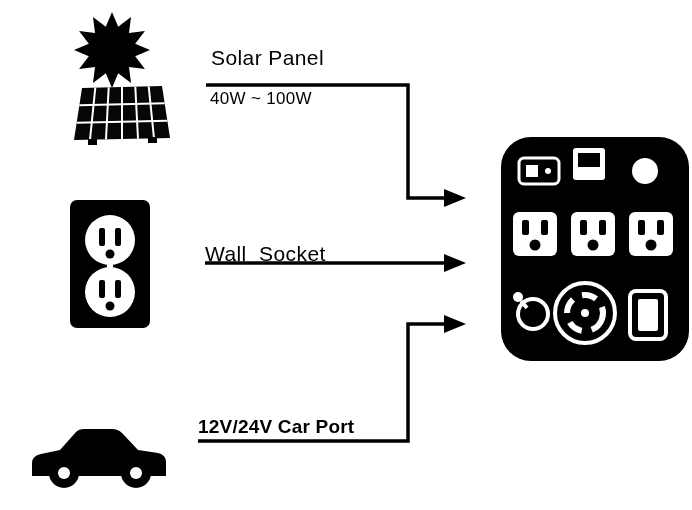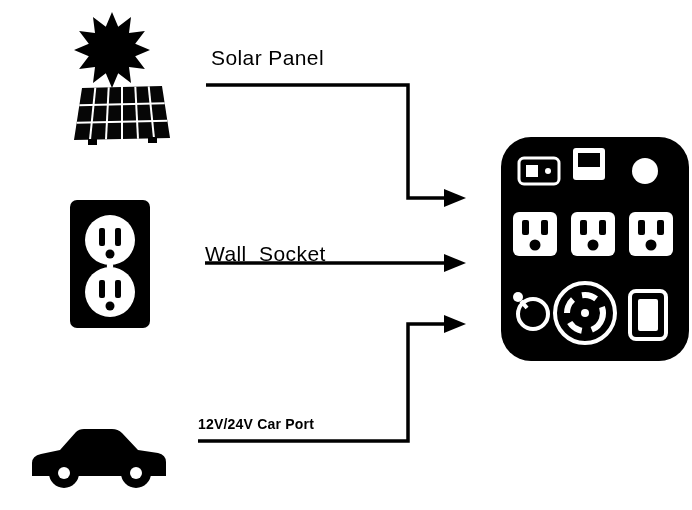--- a/index.html
+++ b/index.html
@@ -22,21 +22,21 @@
   }
   .lbl {
     position: absolute;
     color: #000000;
     white-space: pre;
     line-height: 1.1;
   }
   .lbl.solar { left: 211px; top: 46px;  font-size: 21px; font-weight: 500; letter-spacing: 0.4px; }
   .lbl.watt  { left: 210px; top: 90px;  font-size: 17px; font-weight: 400; letter-spacing: 0.3px; }
   .lbl.wall  { left: 205px; top: 242px; font-size: 21px; font-weight: 500; letter-spacing: 0.4px; }
-  .lbl.car   { left: 198px; top: 417px; font-size: 14px; font-weight: 700; letter-spacing: 0.2px; }
+  .lbl.car   { left: 198px; top: 417px; font-size: 19px; font-weight: 700; letter-spacing: 0.2px; }
 </style>
 </head>
 <body>
 
 <div id="canvas">
 
   <svg id="diagram-svg" width="692" height="510" viewBox="0 0 692 510">
 
     <g>
       <path fill="#000" d="M150,50 L135.2,56.2 L144.9,69 L129,67 L131,82.9 L118.2,73.2 L112,88
@@ -147,15 +147,16 @@
       <polygon points="444,254 466,263 444,272" fill="#000"></polygon>
     </g>
 
     <g>
       <polyline points="198,441 408,441 408,324 446,324" fill="none" stroke="#000" stroke-width="3.5"></polyline>
       <polygon points="444,315 466,324 444,333" fill="#000"></polygon>
     </g>
   </svg>
 
   <div class="lbl solar">Solar Panel</div>
+  <div class="lbl watt">40W ~ 100W</div>
   <div class="lbl wall">Wall  Socket</div>
   <div class="lbl car">12V/24V Car Port</div>
 </div>
 
 </body></html>

